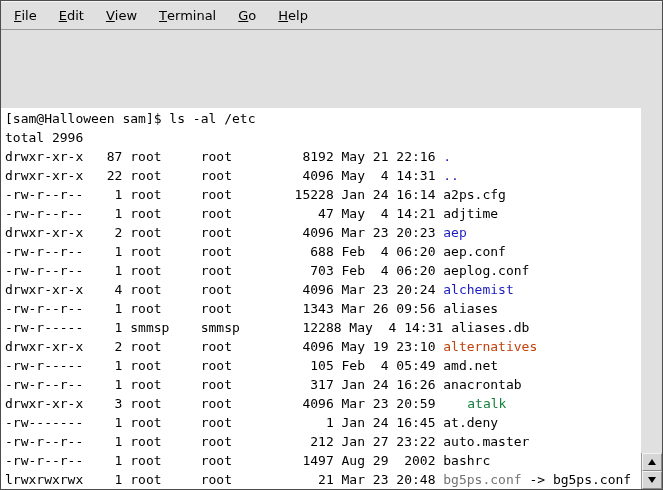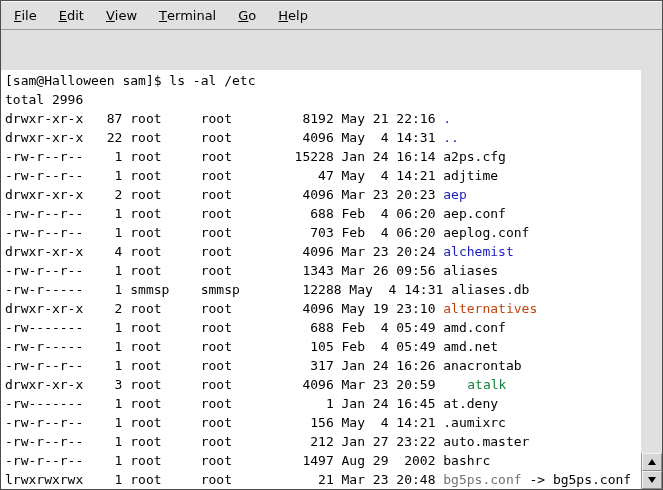--- a/index.html
+++ b/index.html
@@ -121,26 +121,24 @@
           <div class="term-line"><span>drwxr-xr-x   22 root     root         4096 May  4 14:31 </span><span style="color: rgb(28, 28, 192);">..</span></div>
           <div class="term-line"><span>-rw-r--r--    1 root     root        15228 Jan 24 16:14 </span><span>a2ps.cfg</span></div>
           <div class="term-line"><span>-rw-r--r--    1 root     root           47 May  4 14:21 </span><span>adjtime</span></div>
           <div class="term-line"><span>drwxr-xr-x    2 root     root         4096 Mar 23 20:23 </span><span style="color: rgb(28, 28, 192);">aep</span></div>
           <div class="term-line"><span>-rw-r--r--    1 root     root          688 Feb  4 06:20 </span><span>aep.conf</span></div>
           <div class="term-line"><span>-rw-r--r--    1 root     root          703 Feb  4 06:20 </span><span>aeplog.conf</span></div>
           <div class="term-line"><span>drwxr-xr-x    4 root     root         4096 Mar 23 20:24 </span><span style="color: rgb(28, 28, 192);">alchemist</span></div>
           <div class="term-line"><span>-rw-r--r--    1 root     root         1343 Mar 26 09:56 </span><span>aliases</span></div>
           <div class="term-line"><span>-rw-r-----    1 smmsp    smmsp        12288 May  4 14:31 </span><span>aliases.db</span></div>
           <div class="term-line"><span>drwxr-xr-x    2 root     root         4096 May 19 23:10 </span><span style="color: #c2410c;">alternatives</span></div>
-          <div class="term-line"><span>-rw-------    1 root     root          688 Feb  4 05:49 </span><span>amd.conf</span></div>
           <div class="term-line"><span>-rw-r-----    1 root     root          105 Feb  4 05:49 </span><span>amd.net</span></div>
           <div class="term-line"><span>-rw-r--r--    1 root     root          317 Jan 24 16:26 </span><span>anacrontab</span></div>
           <div class="term-line"><span>drwxr-xr-x    3 root     root         4096 Mar 23 20:59 </span><span style="color: #15803d; margin-left: 24px;">atalk</span></div>
           <div class="term-line"><span>-rw-------    1 root     root            1 Jan 24 16:45 </span><span>at.deny</span></div>
-          <div class="term-line"><span>-rw-r--r--    1 root     root          156 May  4 14:21 </span><span>.aumixrc</span></div>
           <div class="term-line"><span>-rw-r--r--    1 root     root          212 Jan 27 23:22 </span><span>auto.master</span></div>
           <div class="term-line"><span>-rw-r--r--    1 root     root         1497 Aug 29  2002 </span><span>bashrc</span></div>
           <div class="term-line"><span>lrwxrwxrwx    1 root     root           21 Mar 23 20:48 </span><span style="color: #737373;">bg5ps.conf</span><span> -&gt; bg5ps.conf</span></div>
         </div>
     </div>
 
     <div class="scrollbar">
       <div class="sb-btn">
         <span class="tri-up"></span>
       </div>

